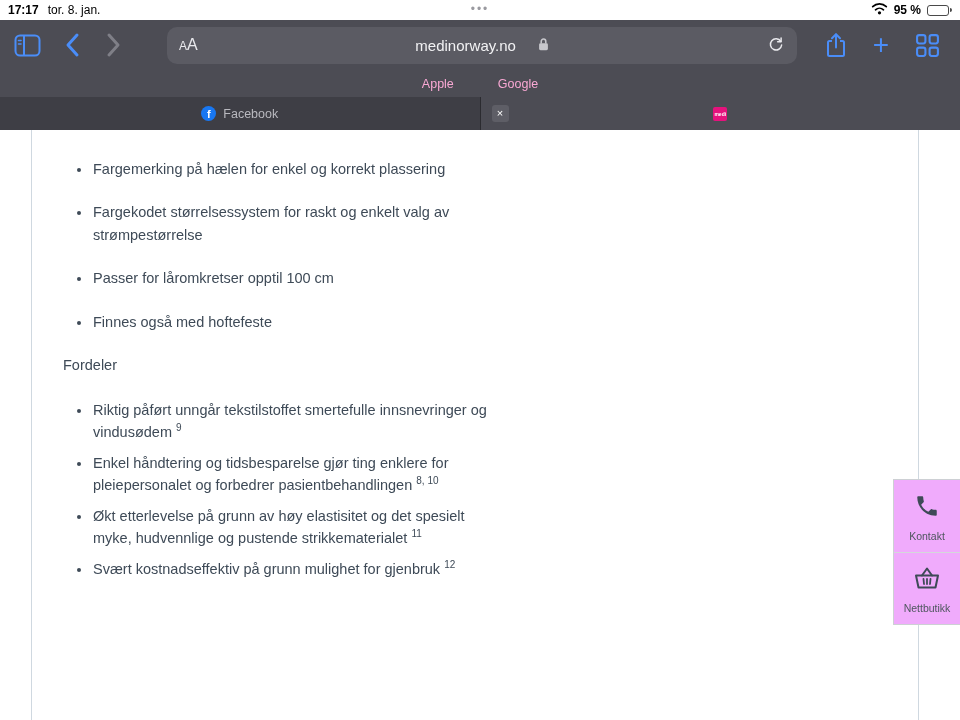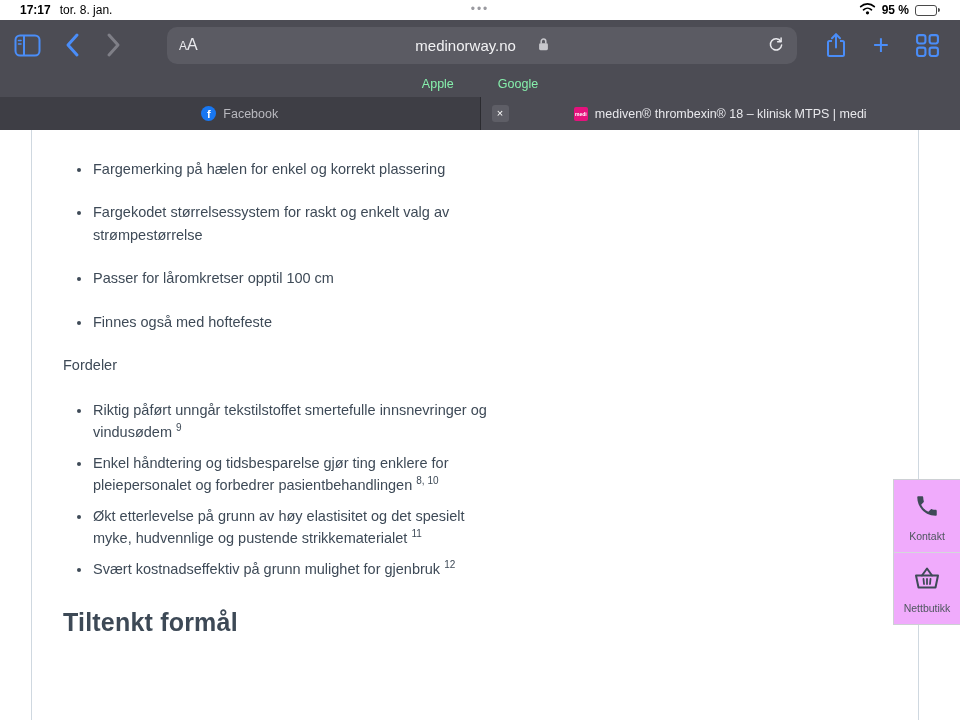--- a/index.html
+++ b/index.html
@@ -4,21 +4,21 @@
 <style>
   * { margin:0; padding:0; box-sizing:border-box; }
   html,body { width:960px; height:720px; }
   body {
     font-family:"Liberation Sans","DejaVu Sans",sans-serif;
     position:relative; overflow:hidden; background:#ffffff; color:#3e4a57;
   }
 
   
   .status-bar { position:absolute; top:0; left:0; width:960px; height:20px; background:#fff;
-    display:flex; align-items:center; justify-content:space-between; padding:0 20px; font-size:12px; color:#000; z-index:30; }
+    display:flex; align-items:center; justify-content:space-between; padding:0 8px; font-size:12px; color:#000; z-index:30; }
   .status-left { display:flex; gap:9px; align-items:center; }
   .status-time { font-weight:700; }
   .status-date { font-weight:400; }
   .status-center { position:absolute; left:50%; transform:translateX(-50%); top:2px; color:#9a9aa0; font-size:12px; letter-spacing:2px; }
   .status-right { display:flex; align-items:center; gap:6px; font-weight:600; }
   .battery { display:flex; align-items:center; }
   .battery-body { width:22px; height:11px; border:1px solid #4a4a4a; border-radius:3px; padding:1px; }
   .battery-fill { height:100%; width:92%; background:#000; border-radius:1px; }
   .battery-tip { width:2px; height:4px; background:#4a4a4a; border-radius:0 2px 2px 0; margin-left:1px; }
 
@@ -32,21 +32,21 @@
     display:flex; align-items:center; padding:0 12px; }
   .reader-btn { color:#e9e9ed; display:flex; align-items:baseline; border:none; background:none; cursor:pointer; }
   .reader-small { font-size:12px; }
   .reader-large { font-size:16px; }
   .url-center { flex:1; display:flex; align-items:center; justify-content:center; gap:22px; color:#f2f2f4; font-size:15px; }
   .right-btns { display:flex; align-items:center; gap:26px; margin-left:4px; margin-right:6px; }
   .plus-btn { color:#4a8df8; font-size:28px; font-weight:400; line-height:1; border:none; background:none; cursor:pointer; }
 
   
   .favorites { position:absolute; top:70px; left:0; width:960px; height:27px; background:#4c4c54;
-    display:flex; align-items:center; justify-content:center; gap:44px; font-size:12.5px; color:#86efac; z-index:28; }
+    display:flex; align-items:center; justify-content:center; gap:44px; font-size:12.5px; color:#f9a8d4; z-index:28; }
   .fav-item { cursor:pointer; }
 
   
   .tab-bar { position:absolute; top:97px; left:0; width:960px; height:33px; display:flex; background:#35353b; z-index:27; }
   .tab { flex:1; display:flex; align-items:center; justify-content:center; gap:7px; font-size:12.5px; position:relative; cursor:pointer; }
   .tab-inactive { background:#3e3e45; color:#b9b9bf; border-right:1px solid #2b2b30; }
   .tab-active { background:#4c4c54; color:#e8e8ec; }
   .tab-close { position:absolute; left:11px; top:8px; width:17px; height:17px; background:#5e5e66; border-radius:3px;
     color:#fff; font-size:11px; line-height:17px; text-align:center; border:none; cursor:pointer; padding:0; }
   .fb-icon { width:15px; height:15px; border-radius:50%; background:#1877f2; color:#fff; font-weight:700; font-size:11px;
@@ -171,21 +171,20 @@
 </div>
 
 <div class="tab-bar">
   <div class="tab tab-inactive">
     <span class="fb-icon">f</span>
     <span>Facebook</span>
   </div>
   <div class="tab tab-active">
     <button class="tab-close">×</button>
     <span class="medi-icon">medi</span>
-    <span>mediven® thrombexin® 18 – klinisk MTPS | medi</span>
   </div>
 </div>
 
 <div class="page">
   <div class="page-frame"></div>
 
   <div class="content">
     <ul class="features">
       <li><span>Fargemerking på hælen for enkel og korrekt plassering</span></li>
       <li><span>Fargekodet størrelsessystem for raskt og enkelt valg av strømpestørrelse</span></li>
@@ -195,21 +194,20 @@
 
     <p class="benefits-title">Fordeler</p>
 
     <ul class="benefits">
       <li><span>Riktig påført unngår tekstilstoffet smertefulle innsnevringer og vindusødem</span> <sup>9</sup></li>
       <li><span>Enkel håndtering og tidsbesparelse gjør ting enklere for pleiepersonalet og forbedrer pasientbehandlingen</span> <sup>8, 10</sup></li>
       <li><span>Økt etterlevelse på grunn av høy elastisitet og det spesielt myke, hudvennlige og pustende strikkematerialet</span> <sup>11</sup></li>
       <li><span>Svært kostnadseffektiv på grunn mulighet for gjenbruk</span> <sup>12</sup></li>
     </ul>
 
-    <h1 class="page-heading">Tiltenkt formål</h1>
 
   </div>
 
   <div class="side-panel">
     <div class="side-cell">
       <span>
         <svg width="26" height="26" viewBox="0 0 24 24">
           <path fill="#3e4a57" d="M6.62 10.79c1.44 2.83 3.76 5.14 6.59 6.59l2.2-2.21c.27-.27.67-.36 1.02-.24 1.12.37 2.33.57 3.57.57.55 0 1 .45 1 1V20c0 .55-.45 1-1 1-9.39 0-17-7.61-17-17 0-.55.45-1 1-1h3.5c.55 0 1 .45 1 1 0 1.25.2 2.45.57 3.57.11.35.03.74-.25 1.02l-2.2 2.2z"></path>
         </svg>
       </span>

